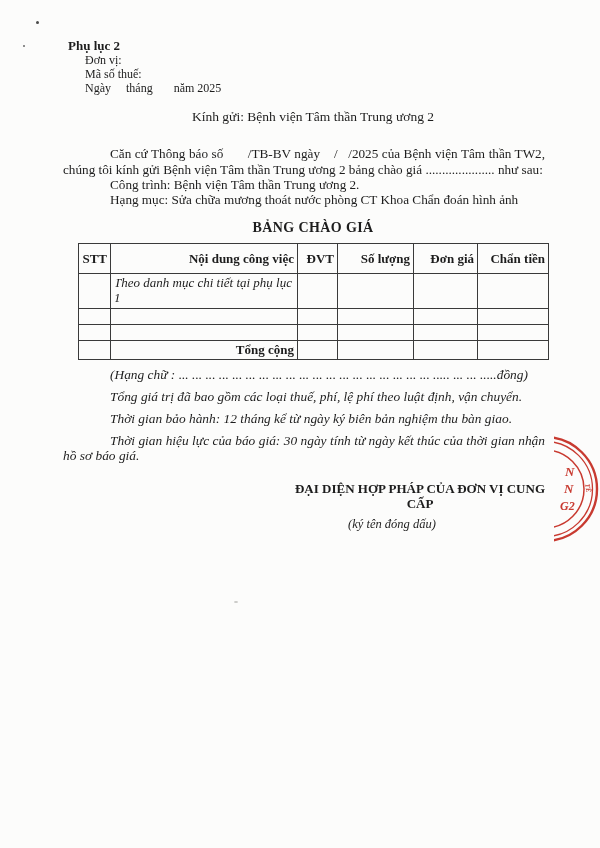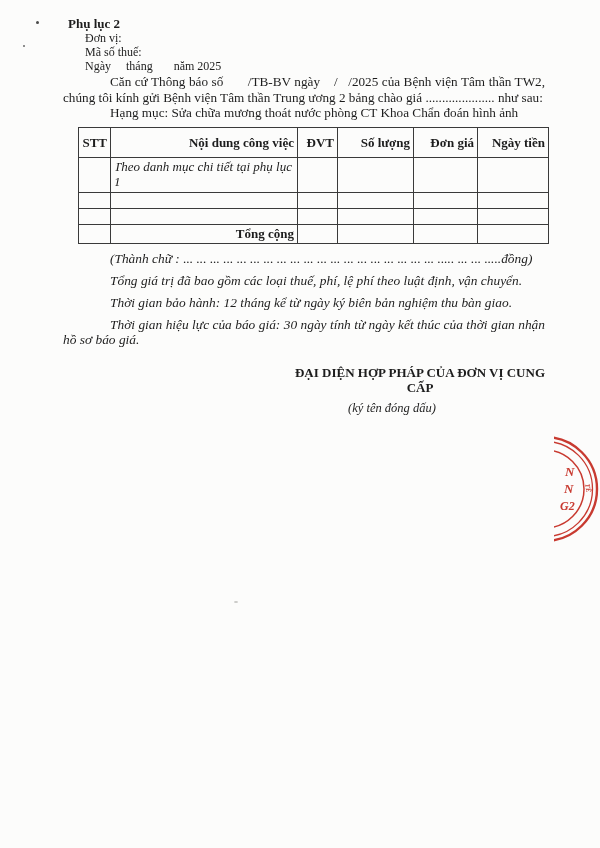--- a/index.html
+++ b/index.html
@@ -13,30 +13,30 @@
     font-family: "Liberation Serif", "DejaVu Serif", serif;
     color: #1d1d1d;
     font-size: 13px;
     box-shadow: 0 0 4px rgba(0,0,0,.25);
   }
   .speck { position:absolute; border-radius:50%; }
   .s1 { left:36px; top:21px; width:3px; height:3px; background:#4a4a4a; }
   .s2 { left:23px; top:45px; width:2px; height:2px; background:#6a6a6a; }
   .s3 { left:234px; top:601px; width:4px; height:2px; background:#c9c9c6; }
 
-  .top-block { padding-top:16px; margin-left:68px; }
+  .top-block { padding-top:38px; margin-left:68px; }
   .appendix { font-weight:bold; font-size:13px; line-height:15px; }
   .info-line { margin-left:17px; line-height:14px; font-size:12px; }
 
   .center-band { margin-left:78px; width:470px; text-align:center; }
   .salutation { margin-top:14px; font-size:13.5px; line-height:15px; }
 
   .body-block { margin-left:63px; width:482px; }
   .intro {
-    margin:1px 0 0 0;
+    margin:22px 0 0 0;
     text-align:justify;
     text-indent:47px;
     font-size:13.2px;
     line-height:15.5px;
     font-family:Liberation Serif, serif;
   }
   .sub-line { margin-left:47px; line-height:15px; font-size:13.2px; }
 
   .table-title { margin-top:13px; font-weight:bold; font-size:14px; line-height:16px; letter-spacing:.4px; }
 
@@ -78,44 +78,51 @@
   <div class="speck s2"></div>
   <div class="speck s3"></div>
 
   <div class="top-block">
     <div class="appendix">Phụ lục 2</div>
     <div class="info-line">Đơn vị:</div>
     <div class="info-line">Mã số thuế:</div>
     <div class="info-line">Ngày&nbsp;&nbsp;&nbsp;&nbsp;&nbsp;tháng&nbsp;&nbsp;&nbsp;&nbsp;&nbsp;&nbsp;&nbsp;năm 2025</div>
   </div>
 
+  <div class="center-band">
+    <div class="salutation">Kính gửi: Bệnh viện Tâm thần Trung ương 2</div>
+  </div>
 
   <div class="body-block">
     <p class="intro">Căn cứ Thông báo số&nbsp;&nbsp;&nbsp;&nbsp;&nbsp;&nbsp;&nbsp;/TB-BV ngày&nbsp;&nbsp;&nbsp;&nbsp;/&nbsp;&nbsp;&nbsp;/2025 của Bệnh viện Tâm thần TW2, chúng tôi kính gửi Bệnh viện Tâm thần Trung ương 2 bảng chào giá ..................... như sau:</p>
+    <div class="sub-line">Công trình: Bệnh viện Tâm thần Trung ương 2.</div>
     <div class="sub-line">Hạng mục: Sửa chữa mương thoát nước phòng CT Khoa Chẩn đoán hình ảnh</div>
   </div>
 
+  <div class="center-band">
+    <div class="table-title">BẢNG CHÀO GIÁ</div>
+  </div>
 
   <table class="quote">
     <colgroup>
       <col style="width:32px">
         <col style="width:187px">
         <col style="width:40px">
       <col style="width:76px">
         <col style="width:64px">
         <col style="width:71px">
     </colgroup>
     <thead>
       <tr>
         <th>STT</th>
         <th>Nội dung công việc</th>
         <th>ĐVT</th>
         <th>Số lượng</th>
         <th>Đơn giá</th>
-        <th>Ngày tiền</th>
+        <th>Chẩn tiền</th>
       </tr>
     </thead>
     <tbody>
       <tr class="row-main">
         <td></td>
         <td class="cell-content">Theo danh mục chi tiết tại phụ lục 1</td>
         <td></td>
         <td></td>
         <td></td>
         <td></td>
@@ -141,21 +148,21 @@
         <td class="cell-total">Tổng cộng</td>
         <td></td>
         <td></td>
         <td></td>
         <td></td>
       </tr>
     </tbody>
   </table>
 
   <div class="body-block notes">
-    <p class="note-line">(Thành chữ : ... ... ... ... ... ... ... ... ... ... ... ... ... ... ... ... ... ... ... ..... ... ... .....đồng)</p>
+    <p class="note-line">(Hạng chữ : ... ... ... ... ... ... ... ... ... ... ... ... ... ... ... ... ... ... ... ..... ... ... .....đồng)</p>
     <p class="note-line">Tổng giá trị đã bao gồm các loại thuế, phí, lệ phí theo luật định, vận chuyển.</p>
     <p class="note-line">Thời gian bảo hành: 12 tháng kể từ ngày ký biên bản nghiệm thu bàn giao.</p>
     <p class="note-line note-justify">Thời gian hiệu lực của báo giá: 30 ngày tính từ ngày kết thúc của thời gian nhận hồ sơ báo giá.</p>
   </div>
 
   <div class="sig-block">
     <div class="sig-title">ĐẠI DIỆN HỢP PHÁP CỦA ĐƠN VỊ CUNG CẤP</div>
     <div class="sig-sub">(ký tên đóng dấu)</div>
   </div>
 

